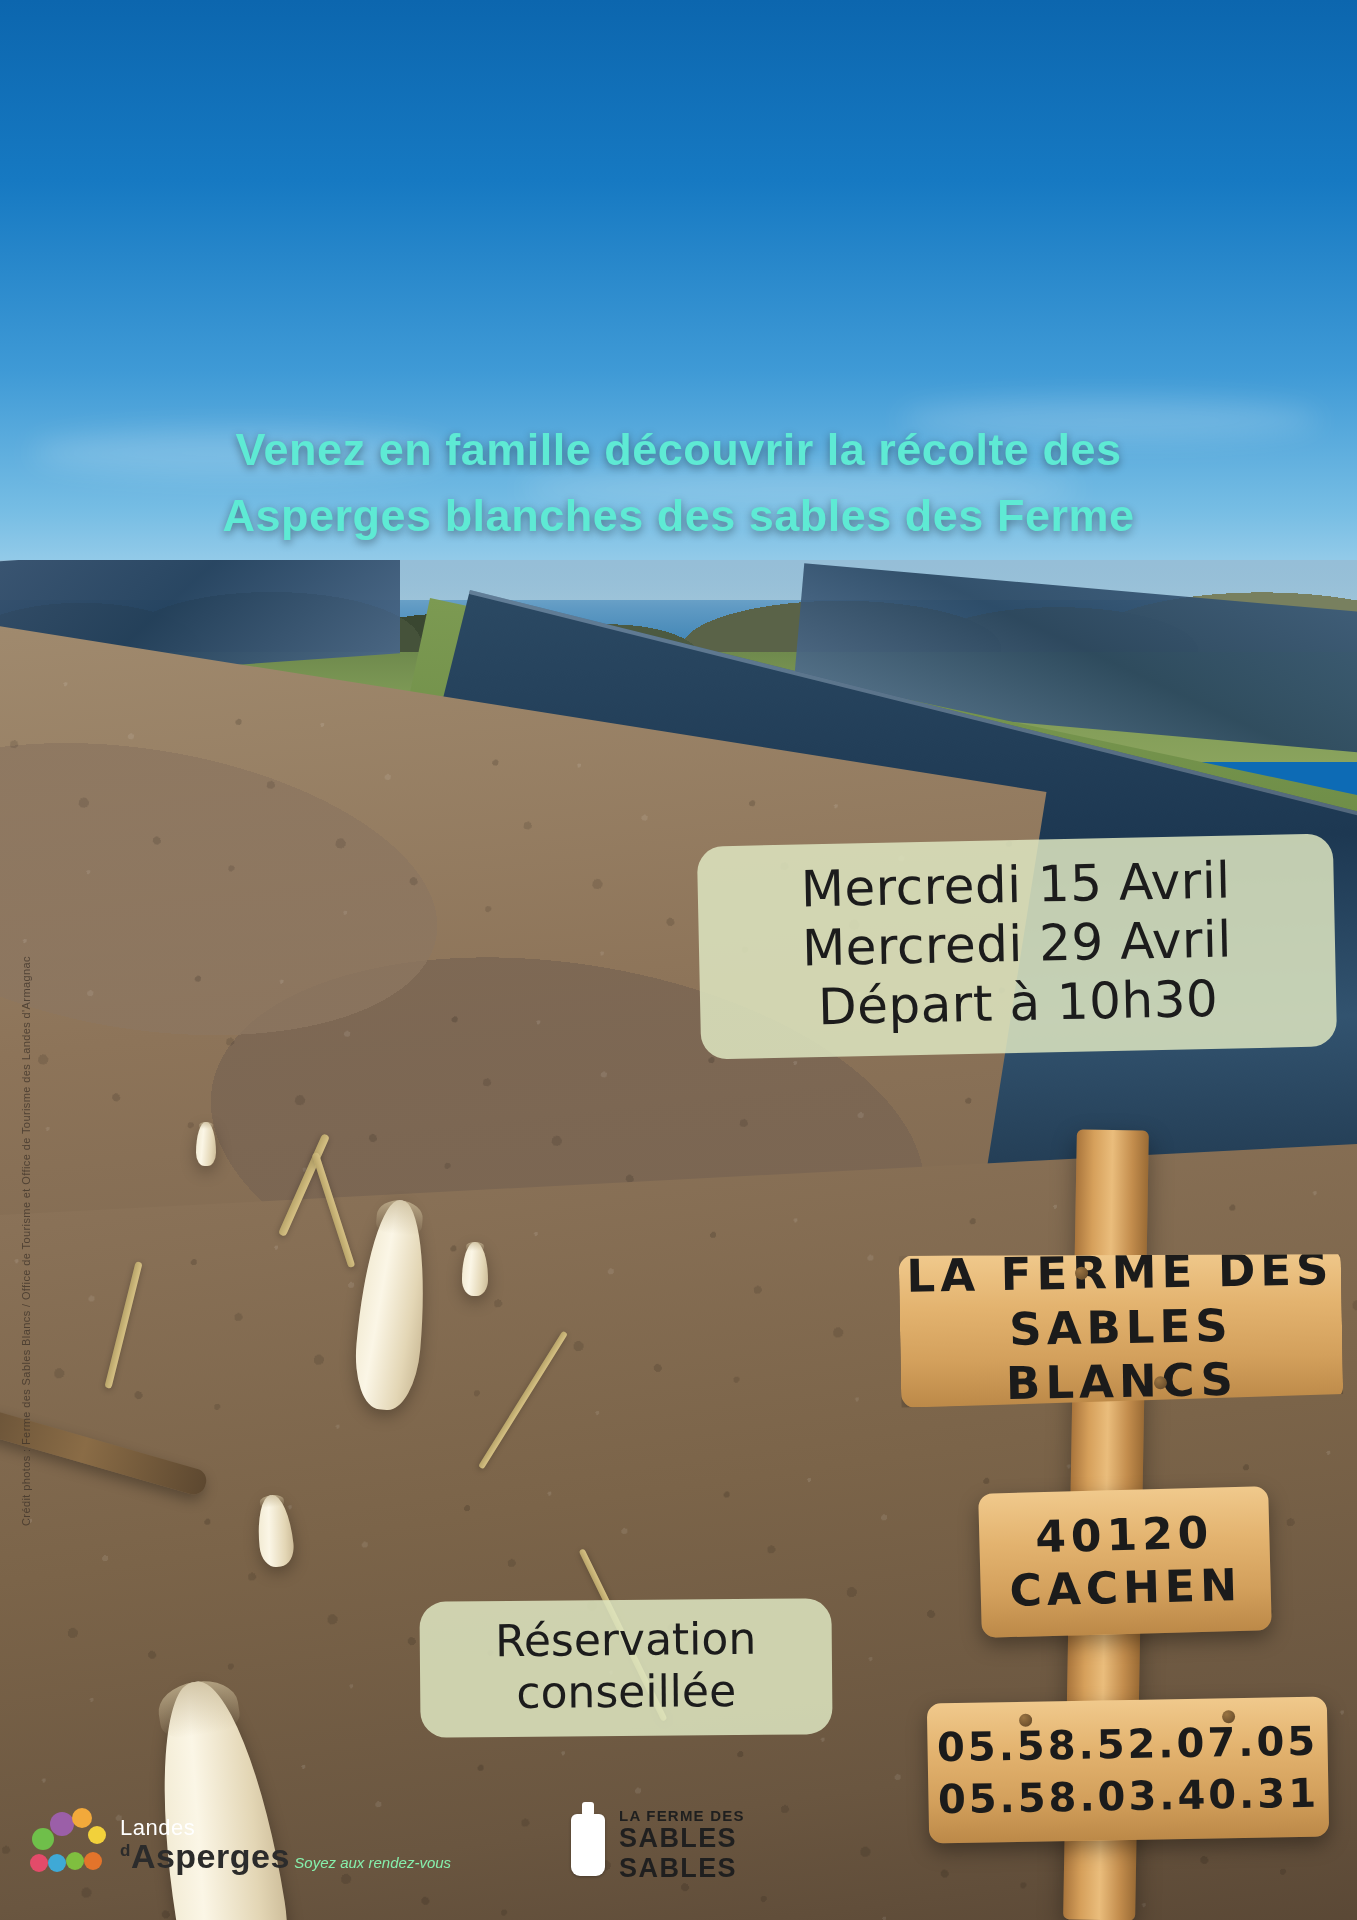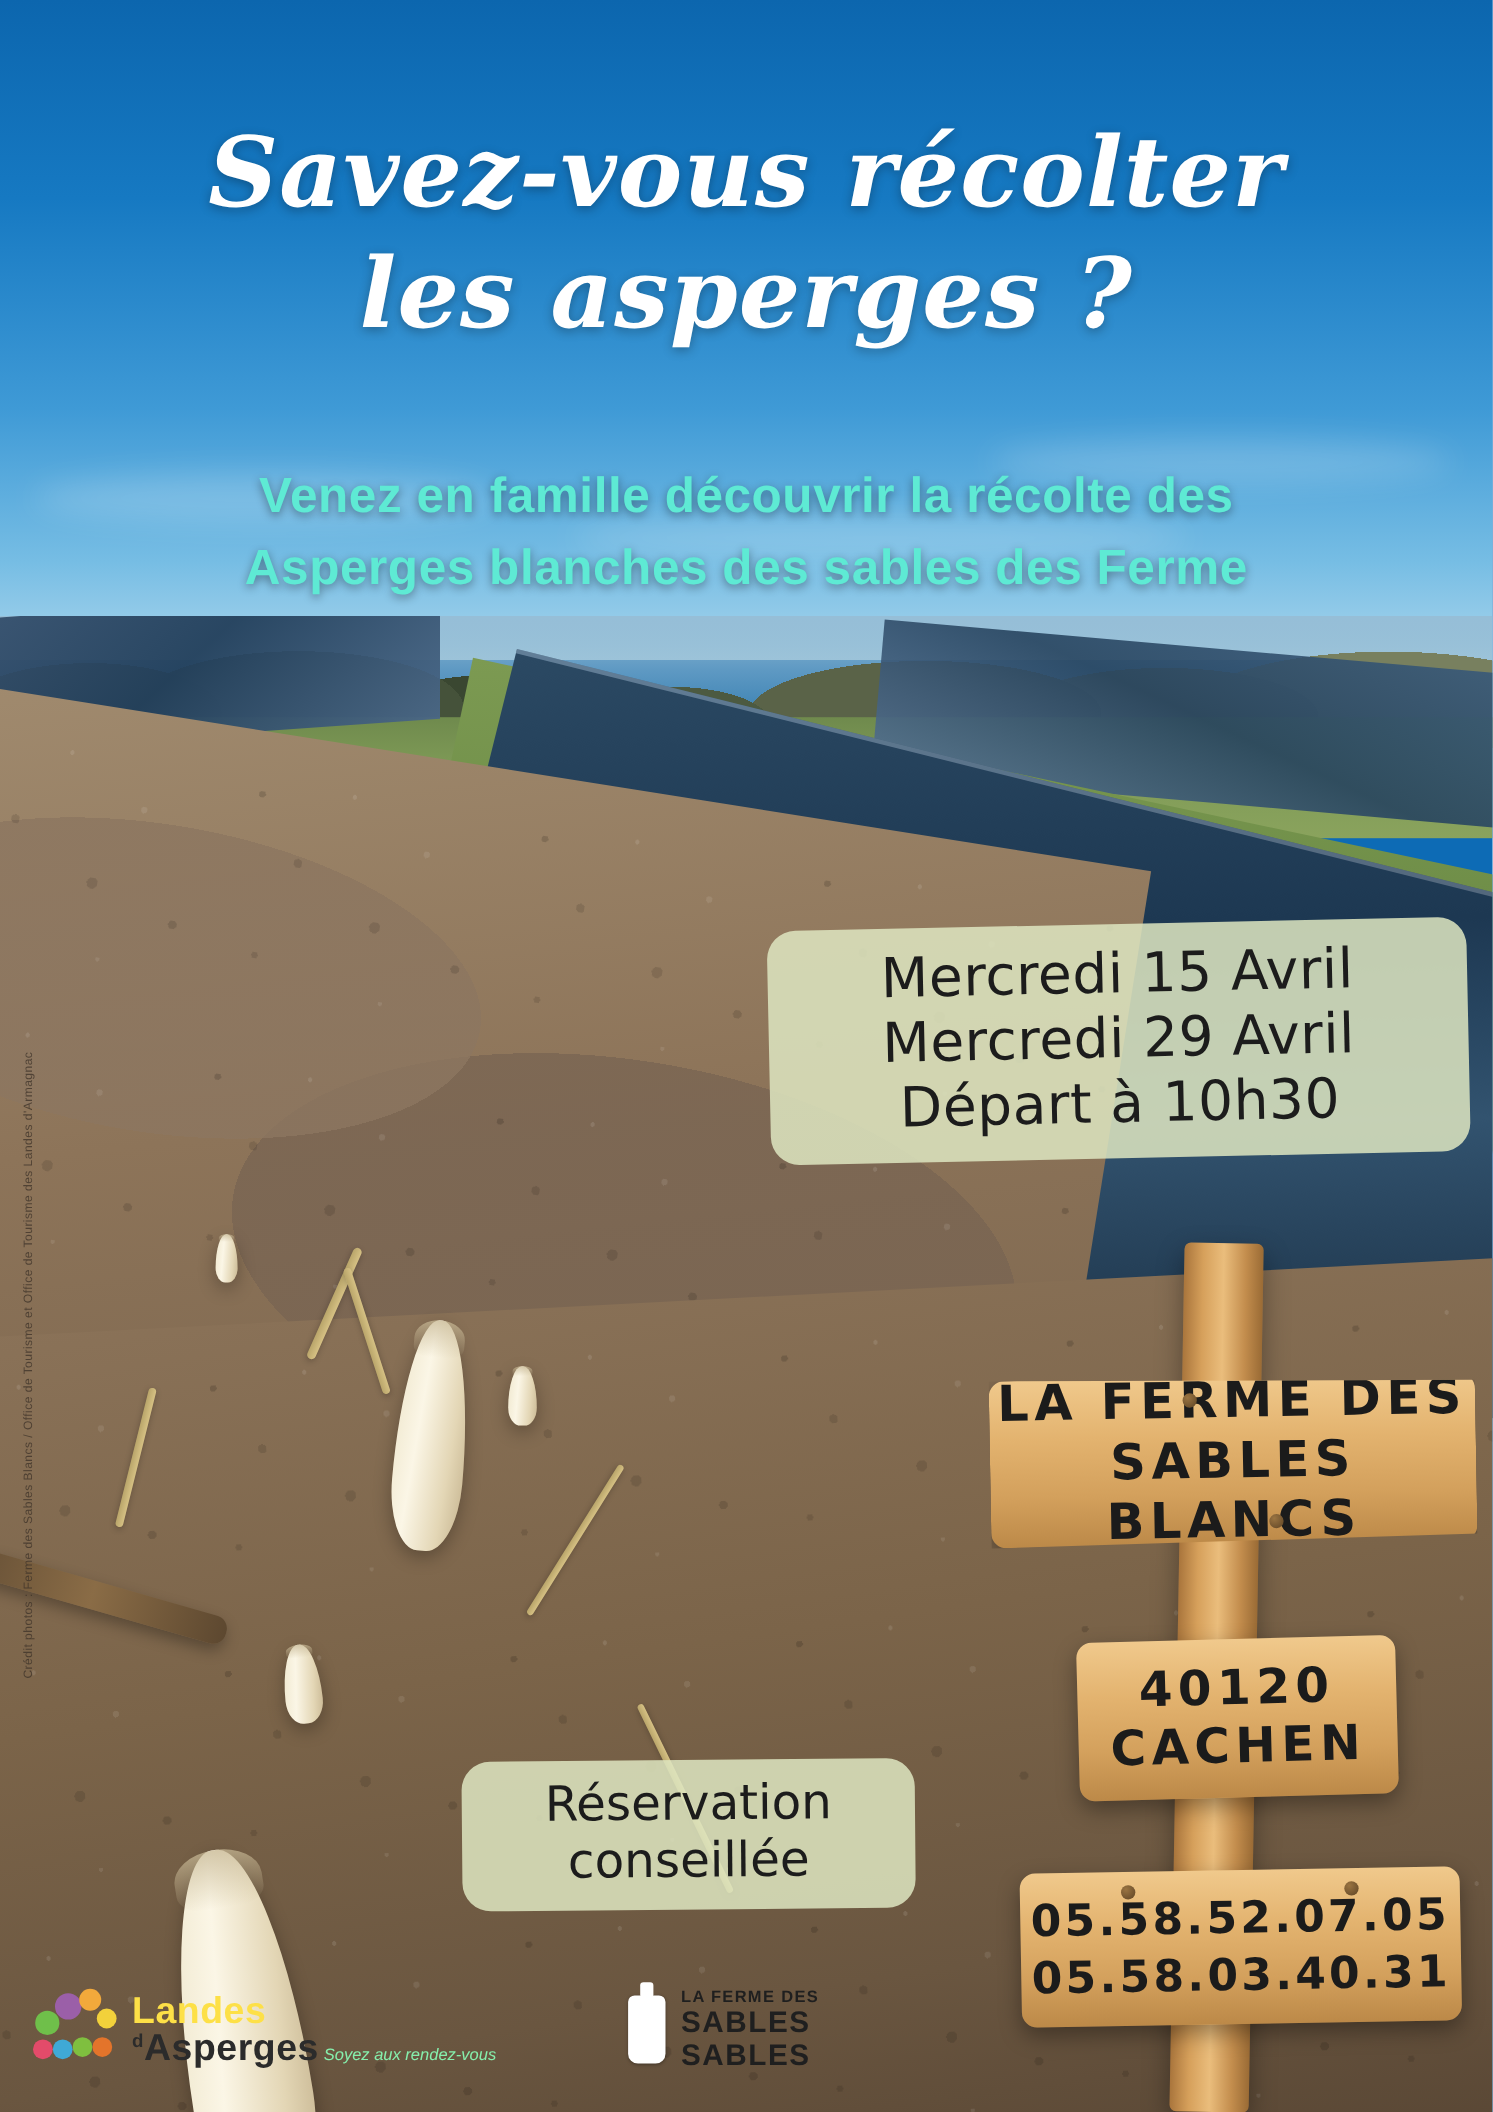--- a/index.html
+++ b/index.html
@@ -323,21 +323,21 @@
   }
   .dots i:nth-child(1){ left:2px;  top:22px; width:22px; height:22px; background:#6fbf4a; }
   .dots i:nth-child(2){ left:20px; top:6px;  width:24px; height:24px; background:#9b5fa8; }
   .dots i:nth-child(3){ left:42px; top:2px;  width:20px; height:20px; background:#f2a93b; }
   .dots i:nth-child(4){ left:58px; top:20px; width:18px; height:18px; background:#f2d13b; }
   .dots i:nth-child(5){ left:0px;  top:48px; width:18px; height:18px; background:#e34b6a; }
   .dots i:nth-child(6){ left:18px; top:48px; width:18px; height:18px; background:#3fa9d6; }
   .dots i:nth-child(7){ left:36px; top:46px; width:18px; height:18px; background:#7fbf3f; }
   .dots i:nth-child(8){ left:54px; top:46px; width:18px; height:18px; background:#e3742b; }
   .landes-text { line-height: 1.0; }
-  .landes-text .t1 { font-size: 34px; font-weight: 700; color: #fde047; letter-spacing: .5px; }
+  .landes-text .t1 { font-size: 22px; font-weight: 400; color: #ffffff; letter-spacing: .5px; }
   .landes-text .t2 { font-size: 34px; font-weight: 700; color: #2b2b2b; letter-spacing: .5px; }
   .landes-text .t2 sup { font-size: 17px; }
   .landes-text .t3 {
     font-size: 15px; font-style: italic; color: #86efac; margin-top: 4px;
   }
   .bottle {
     width: 34px; height: 62px;
     background: #ffffff;
     border-radius: 6px 6px 9px 9px;
     position: relative;
@@ -386,24 +386,20 @@
 
     <span class="asparagus a5"></span>
     <span class="asparagus a4"></span>
     <span class="asparagus a2"></span>
     <span class="asparagus a3"></span>
     <span class="asparagus a1"></span>
 
     <span class="branch"></span>
   </div>
 
-  <h1 class="headline">
-    <span class="l1">Savez-vous récolter</span>
-    <span class="l2">les asperges ?</span>
-  </h1>
 
   <h2 class="subhead">
     <span class="l1">Venez en famille découvrir la récolte des</span>
     <span class="l2">Asperges blanches des sables des Ferme</span>
   </h2>
 
   <div class="patch dates">
     <span>Mercredi 15 Avril</span>
     <span>Mercredi 29 Avril</span>
     <span>Départ à 10h30</span>

